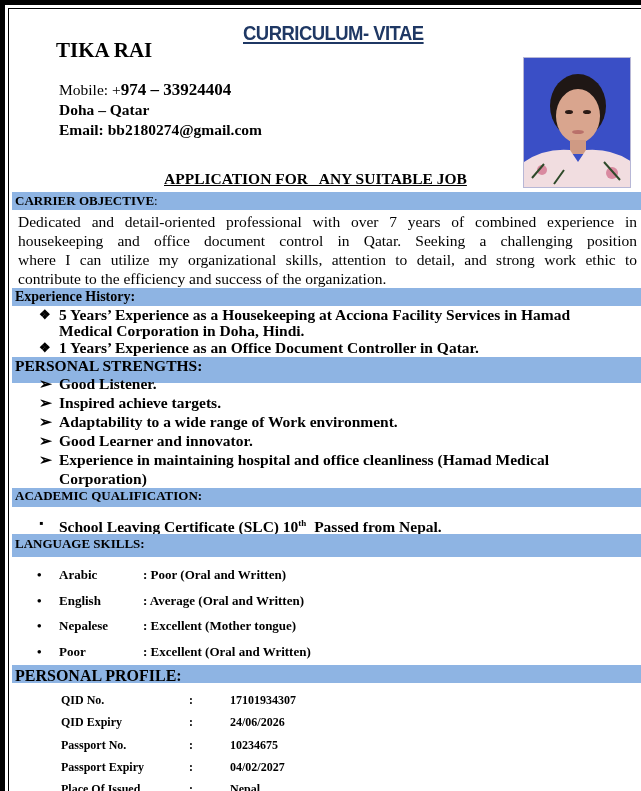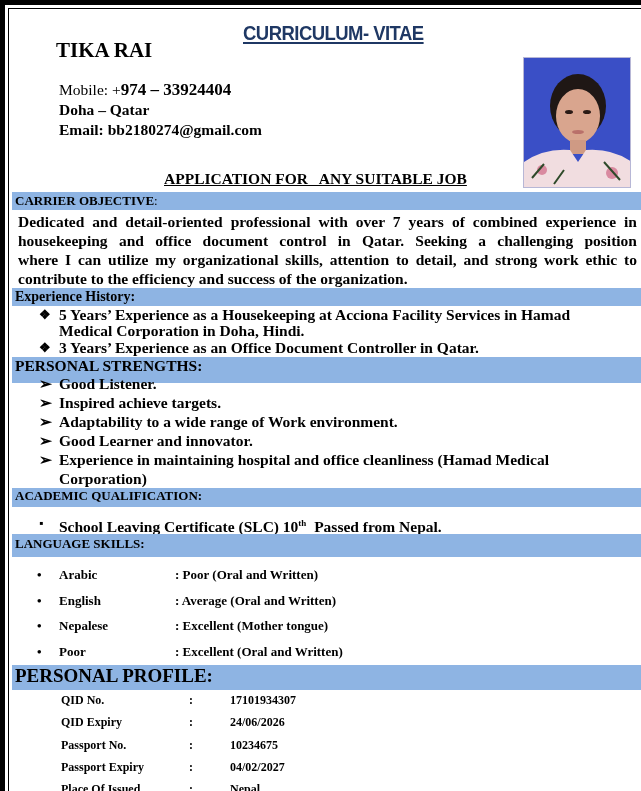--- a/index.html
+++ b/index.html
@@ -39,32 +39,32 @@
     position: absolute; left: 164px; top: 170px; font-size: 15.5px; font-weight: bold;
     text-decoration: underline; white-space: pre;
   }
 
   .band {
     position: absolute; left: 12px; width: 629px; background: #8eb4e3;
     font-weight: bold; padding-left: 3px;
   }
 
   .para {
-    position: absolute; left: 18px; width: 619px; font-size: 15.5px; font-weight: bold;
+    position: absolute; left: 18px; width: 619px; font-size: 15.5px; font-weight: normal;
     text-align: justify; line-height: 19px;
   }
 
   .li { position: absolute; font-size: 15.5px; font-weight: bold; line-height: 16px; }
   .li .bullet { position: absolute; left: 0; }
   .li .txt { position: absolute; left: 20px; width: 560px; }
 
   .lang { position: absolute; font-size: 13px; font-weight: bold; }
   .lang .dot { position: absolute; left: 0; }
   .lang .nm { position: absolute; left: 22px; }
-  .lang .val { position: absolute; left: 106px; white-space: nowrap; margin-left: 32px; }
+  .lang .val { position: absolute; left: 106px; white-space: nowrap; }
 
   .prof { position: absolute; left: 61px; font-size: 12px; font-weight: bold; }
   .prof .k { position: absolute; left: 0; white-space: nowrap; }
   .prof .c { position: absolute; left: 128px; }
   .prof .v { position: absolute; left: 169px; white-space: nowrap; }
 </style>
 </head>
 <body>
 
 <div class="frame-outer"></div>
@@ -106,21 +106,21 @@
 <div class="band" style="top:288px;height:18px;font-size:14px;line-height:18px;">Experience History:</div>
 <div class="li" style="left:39px;top:307px;">
   <span class="bullet" style="font-size:13px;">❖</span>
   <span class="txt">5 Years’ Experience as a Housekeeping at Acciona Facility Services in Hamad</span>
 </div>
 <div class="li" style="left:39px;top:323px;">
   <span class="txt">Medical Corporation in Doha, Hindi.</span>
 </div>
 <div class="li" style="left:39px;top:340px;">
   <span class="bullet" style="font-size:13px;">❖</span>
-  <span class="txt">3 Years’ Experience as an Office Document Controller in Qatar.</span>
+  <span class="txt">1 Years’ Experience as an Office Document Controller in Qatar.</span>
 </div>
 
 <div class="band" style="top:357px;height:26px;font-size:15.5px;line-height:18px;">PERSONAL STRENGTHS:</div>
 <div class="li" style="left:39px;top:376px;">
   <span class="bullet">➢</span>
   <span class="txt">Good Listener.</span>
 </div>
 <div class="li" style="left:39px;top:395px;">
   <span class="bullet">➢</span>
   <span class="txt">Inspired achieve targets.</span>
@@ -162,21 +162,21 @@
   <span class="dot">•</span>
   <span class="nm">Nepalese</span>
   <span class="val">: Excellent (Mother tongue)</span>
 </div>
 <div class="lang" style="left:37px;top:644px;">
   <span class="dot">•</span>
   <span class="nm">Poor</span>
   <span class="val">: Excellent (Oral and Written)</span>
 </div>
 
-<div class="band" style="top:665px;height:25px;font-size:19px;line-height:21px;">PERSONAL PROFILE:</div>
+<div class="band" style="top:665px;height:18px;font-size:16px;line-height:21px;">PERSONAL PROFILE:</div>
 <div class="prof" style="top:693px;">
   <span class="k">QID No.</span>
   <span class="c">:</span>
   <span class="v">17101934307</span>
 </div>
 <div class="prof" style="top:715px;">
   <span class="k">QID Expiry</span>
   <span class="c">:</span>
   <span class="v">24/06/2026</span>
 </div>

